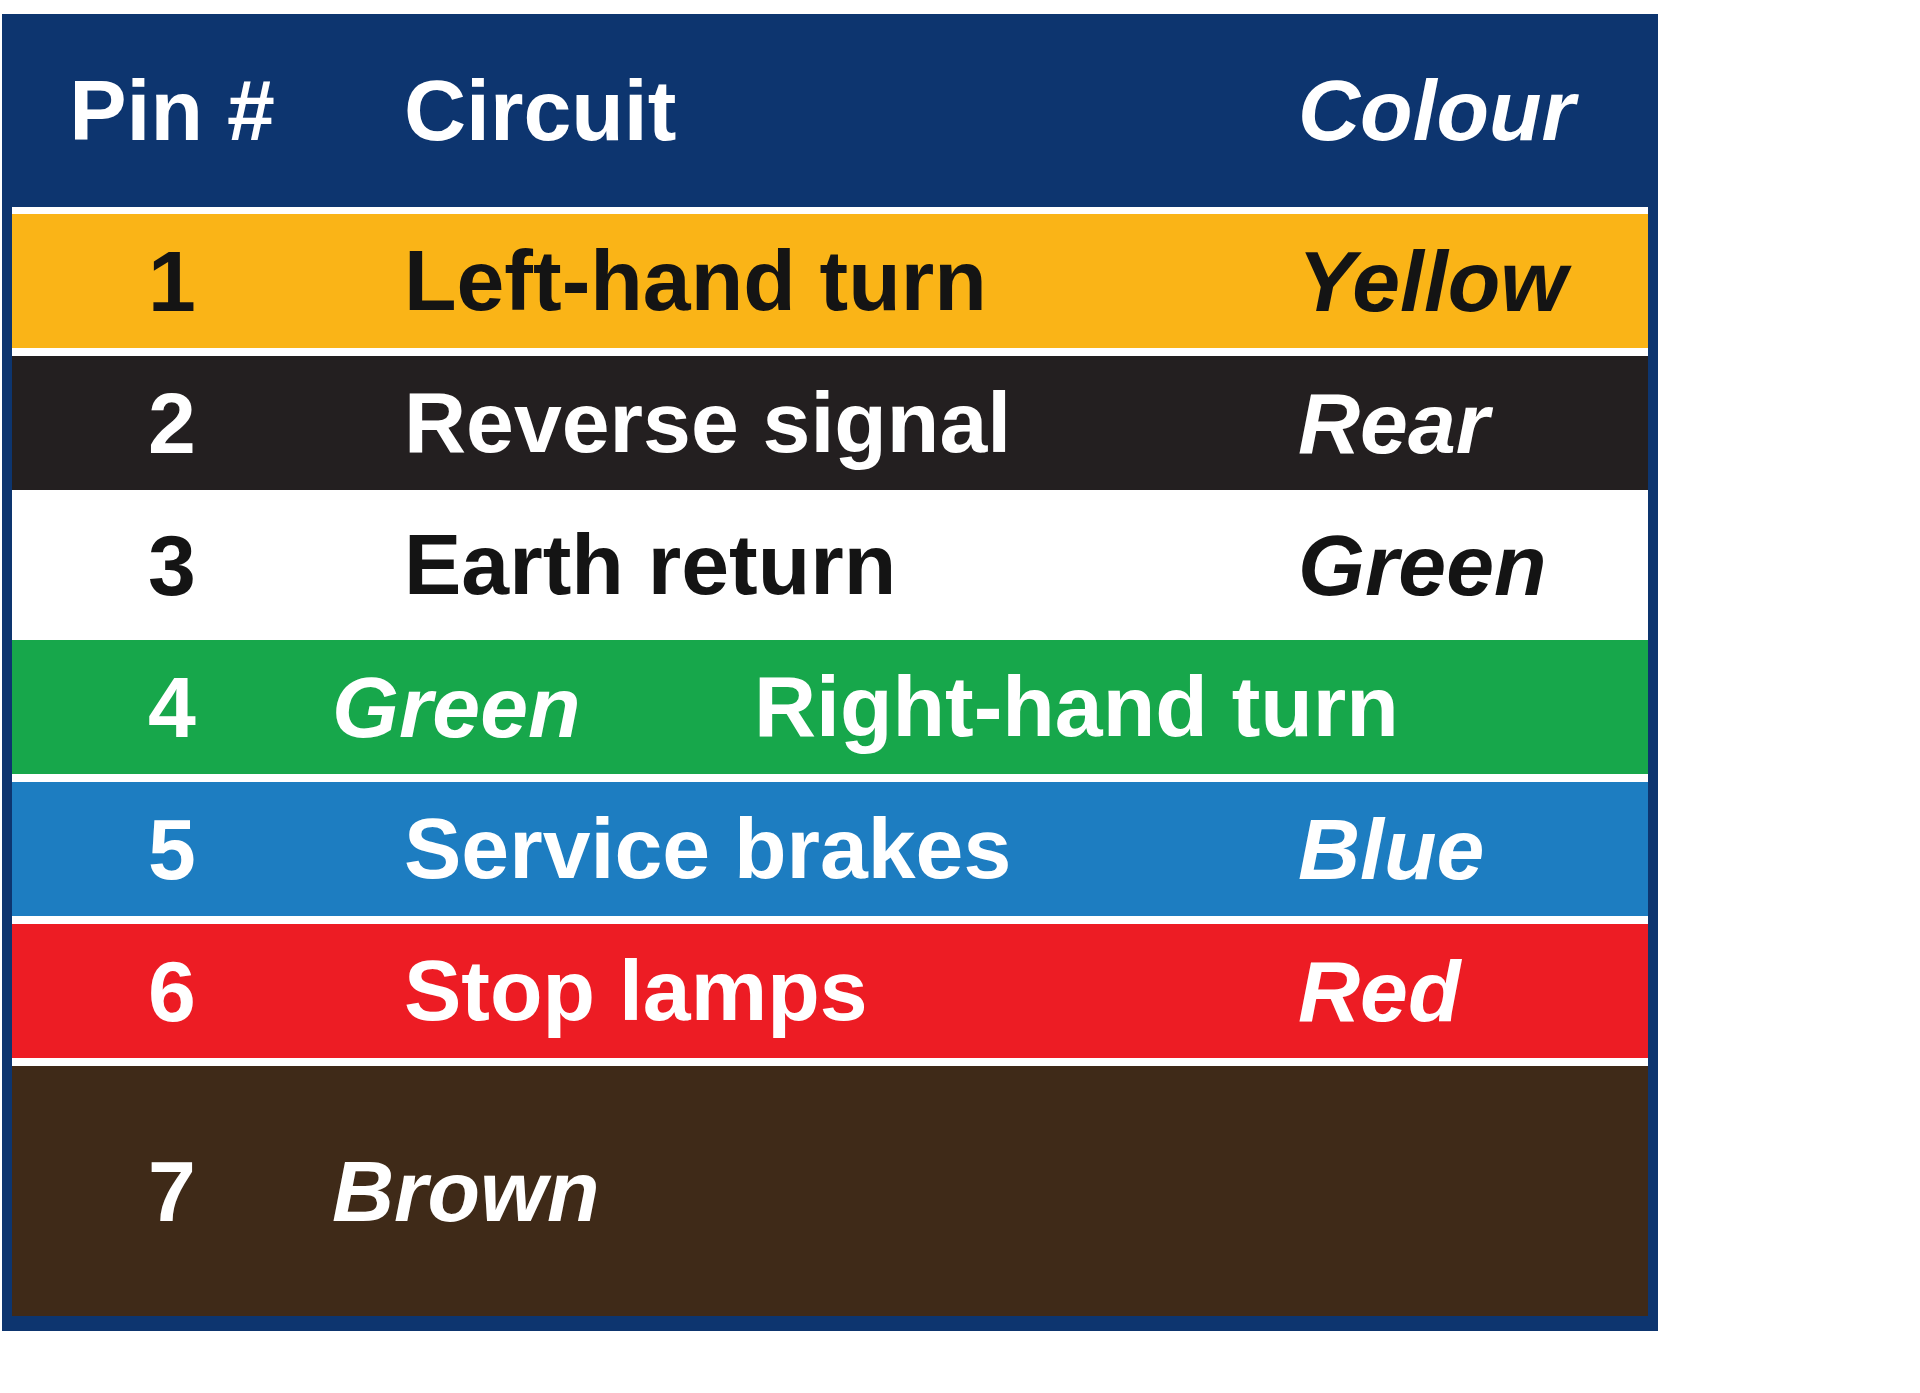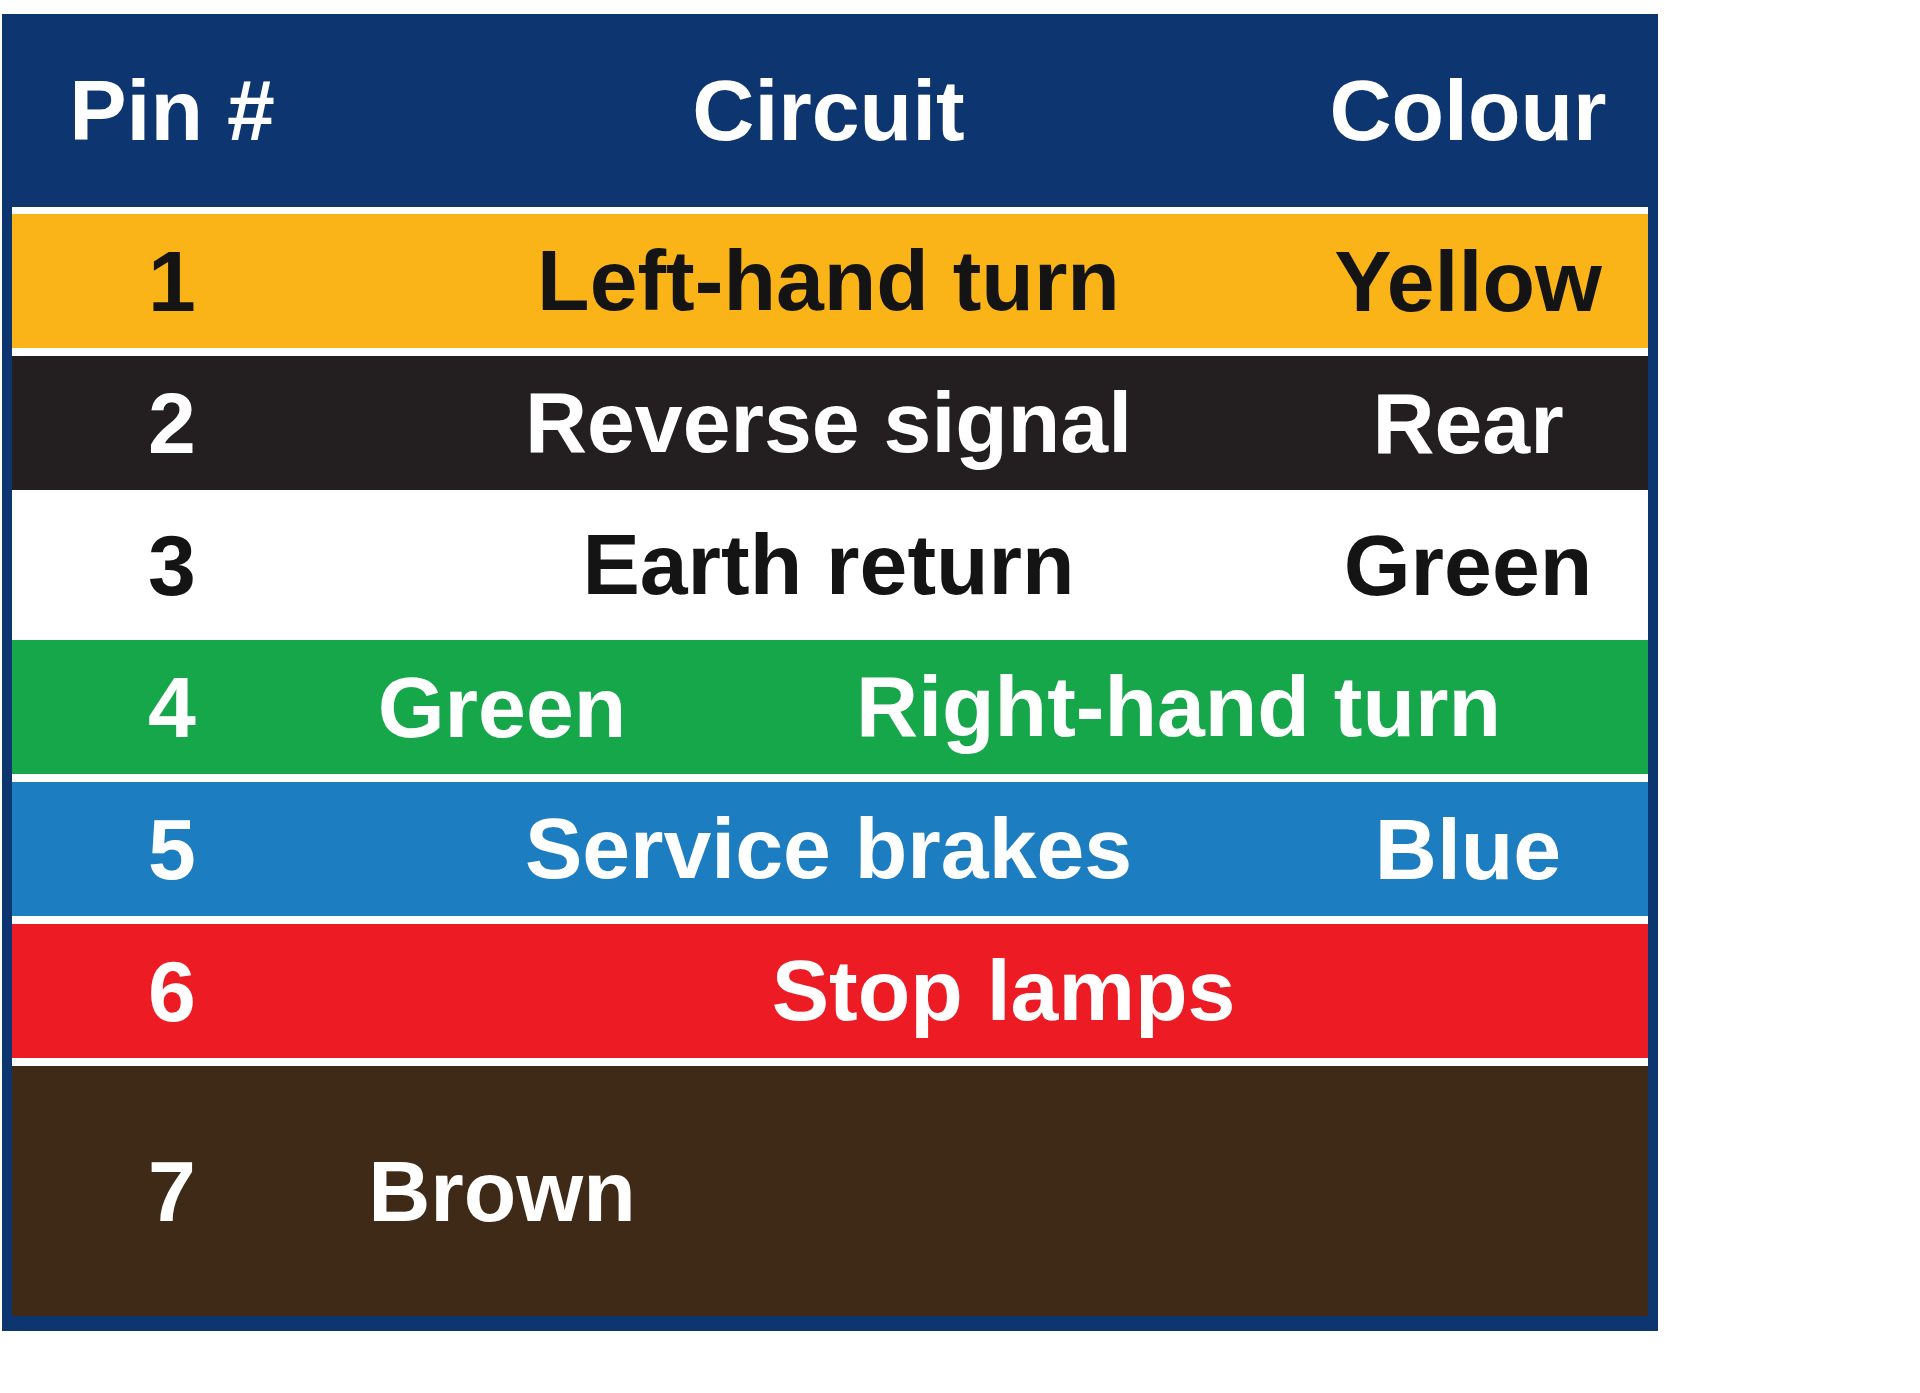--- a/index.html
+++ b/index.html
@@ -43,36 +43,37 @@
   }
   .row {
     height: 134px;
     display: flex;
     align-items: center;
     font-weight: bold;
     font-size: 86px;
   }
   .row + .row { margin-top: 8px; }
   .row.tall { height: 250px; }
-  .cell { box-sizing: border-box; text-align: center; }
+  .cell { box-sizing: border-box; }
   .cell.pin {
     width: 320px;
     flex: 0 0 320px;
     text-align: center;
   }
   .cell.circuit {
     flex: 1 1 auto;
     padding-left: 72px;
     padding-right: 45px;
     line-height: 1.16;
   }
   .cell.colour {
     width: 350px;
     flex: 0 0 350px;
     padding-right: 10px;
+    font-style: italic;
   }
 </style>
 </head>
 <body>
 
 <div class="page">
   <div class="wiring-table">
 
     <div class="header-row">
       <div class="cell pin">Pin #</div>
@@ -107,20 +108,21 @@
 
   <div class="row" style="background: rgb(29, 125, 193); color: rgb(255, 255, 255);">
     <div class="cell pin">5</div>
     <div class="cell circuit">Service brakes</div>
     <div class="cell colour">Blue</div>
   </div>
 
   <div class="row" style="background: rgb(237, 28, 36); color: rgb(255, 255, 255);">
     <div class="cell pin">6</div>
     <div class="cell circuit">Stop lamps</div>
+    <div class="cell colour">Red</div>
   </div>
 
   <div class="row tall" style="background: rgb(63, 42, 24); color: rgb(255, 255, 255);">
     <div class="cell pin">7</div>
     <div class="cell colour">Brown</div>
   </div>
 </div>
 
   </div>
 </div>

